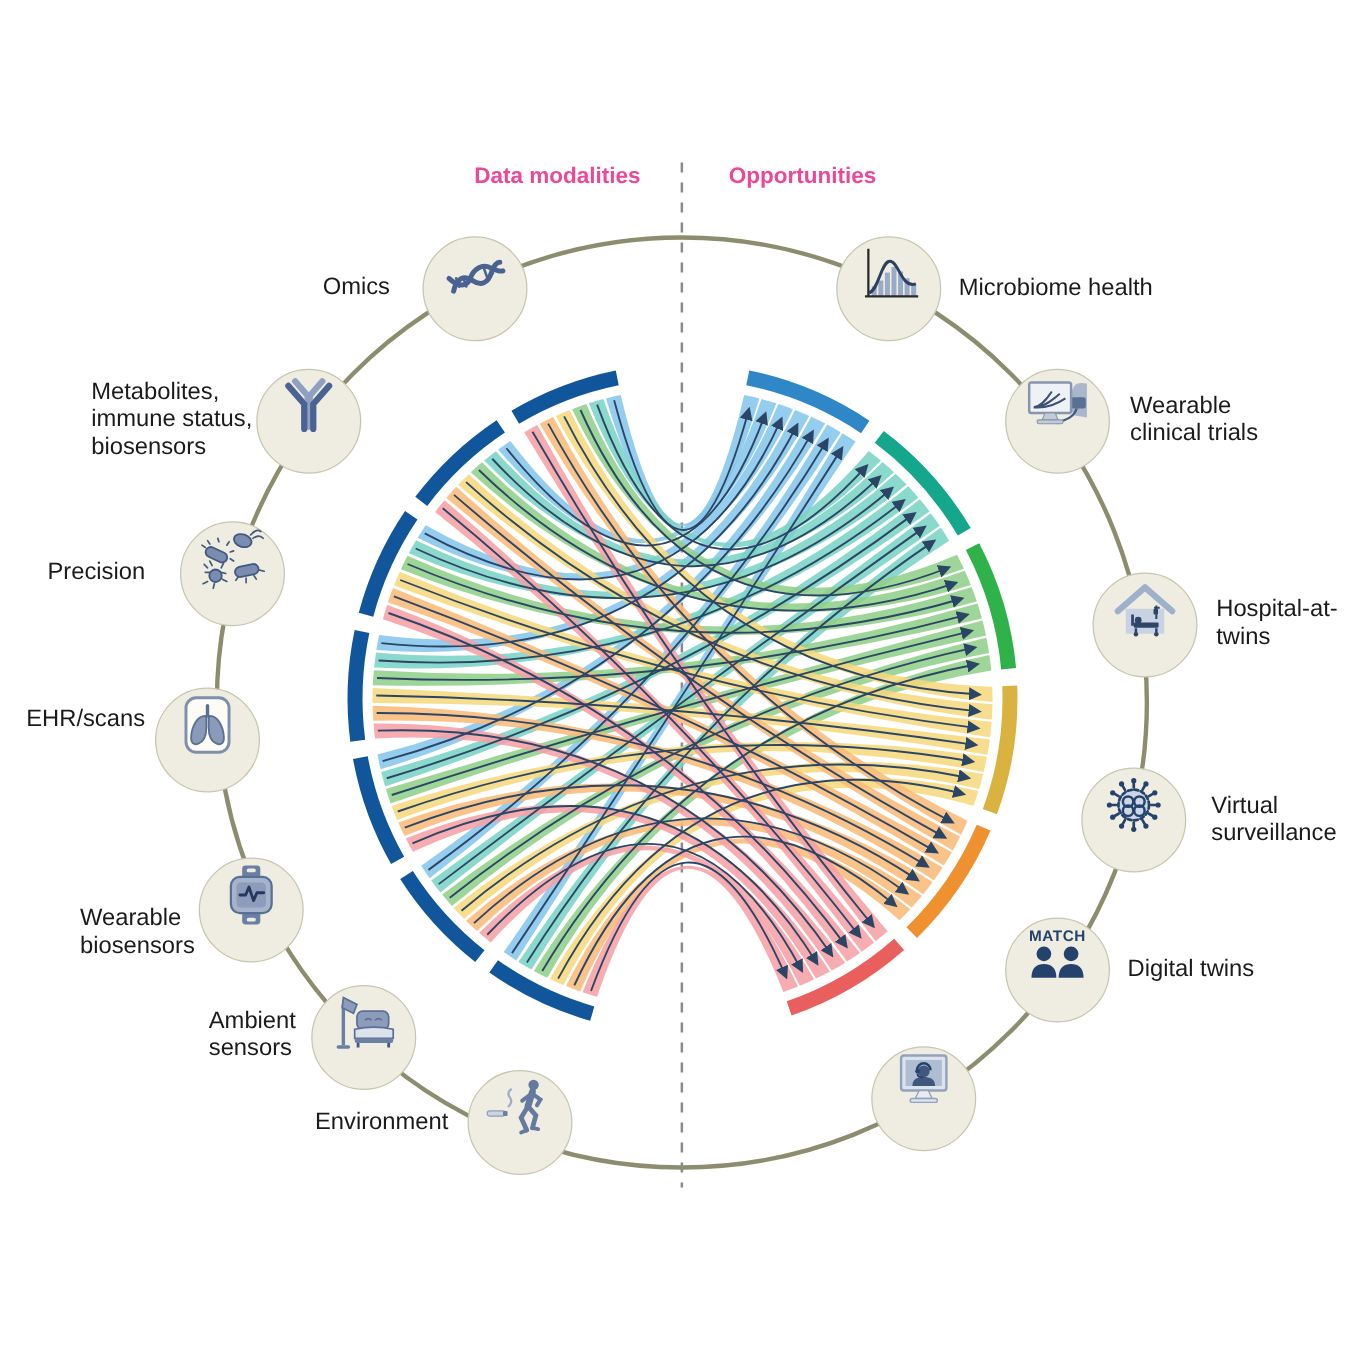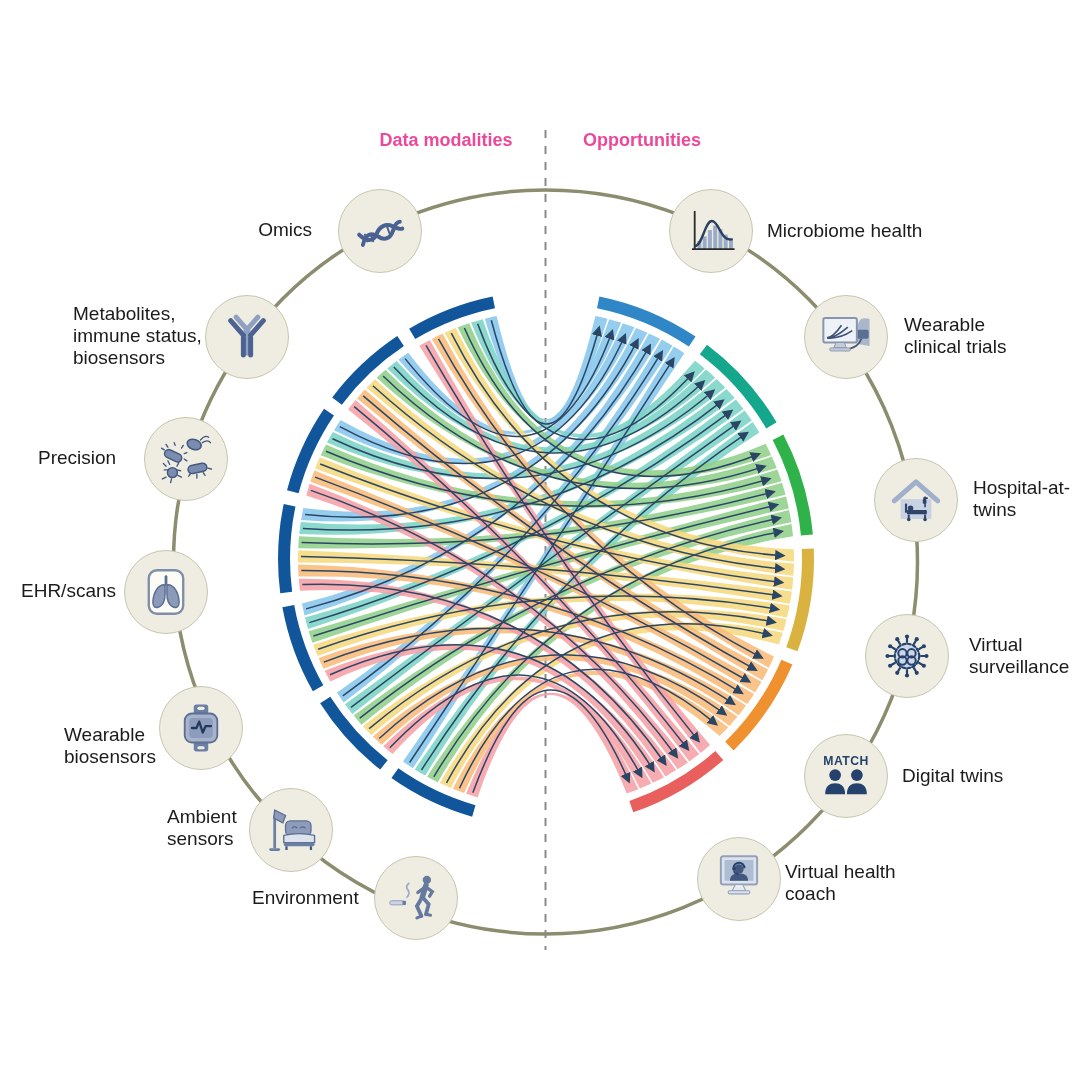--- a/index.html
+++ b/index.html
@@ -1,20 +1,20 @@
 <!DOCTYPE html>
 <html><head>
 <meta charset="utf-8">
 <style>
   html,body{margin:0;padding:0}
   body{width:1080px;height:1080px;background:#ffffff;font-family:"Liberation Sans",sans-serif;position:relative;overflow:hidden}
   .stage{position:absolute;inset:0}
   #chord-svg{position:absolute;left:0;top:0;z-index:2}
   .node{position:absolute;width:84px;height:84px;border-radius:50%;background:#efede1;border:1.5px solid #c6c6af;
-        display:flex;align-items:center;justify-content:center;box-sizing:border-box;z-index:4}
+        display:flex;justify-content:center;box-sizing:border-box;z-index:4}
   .lbl{position:absolute;font-size:19px;line-height:22px;color:#1b1b1b;white-space:pre-line;z-index:5}
   .lbl.r{text-align:right}
   .hdr{position:absolute;font-size:18px;font-weight:bold;color:#ec4899;z-index:5;text-align:center;white-space:nowrap}
   .node svg{display:block}
 </style>
 </head>
 <body>
 
 <div class="stage">
 
@@ -180,21 +180,21 @@
   <div class="lbl" style="left:38px;top:447px">Precision</div>
 
   <div class="node" style="left:124px;top:550px">
     <svg width="58" height="58" viewBox="0 0 64 64">
       <rect x="13" y="8" width="38" height="48" rx="9" fill="#fcfbf6" stroke="#7f8fa9" stroke-width="2.6"></rect>
       <path d="M32 15 v9" stroke="#5a6f94" stroke-width="3" stroke-linecap="round" fill="none"></path>
       <path d="M30 24 C23 24 18 33 17.5 43 C17.5 48 20 50 24 48.5 C29 46.5 31 40 31 34 L31 26 Z" fill="#8a9ab8" stroke="#5a6f94" stroke-width="1.6"></path>
       <path d="M34 24 C41 24 46 33 46.5 43 C46.5 48 44 50 40 48.5 C35 46.5 33 40 33 34 L33 26 Z" fill="#8a9ab8" stroke="#5a6f94" stroke-width="1.6"></path>
     </svg>
   </div>
-  <div class="lbl" style="left:21px;top:580px">EHR/scans</div>
+  <div class="lbl" style="left:21px;top:565px">EHR/scans</div>
 
   <div class="node" style="left:159px;top:686px">
     <svg width="58" height="58" viewBox="0 0 64 64">
       <rect x="24" y="6" width="16" height="11" rx="3" fill="#6b7fa4"></rect>
       <rect x="28" y="8.5" width="8" height="3.5" rx="1.7" fill="#efede1"></rect>
       <rect x="24" y="47" width="16" height="11" rx="3" fill="#6b7fa4"></rect>
       <rect x="28" y="52" width="8" height="3.5" rx="1.7" fill="#efede1"></rect>
       <rect x="14" y="16" width="36" height="32" rx="8" fill="#a7b3cb" stroke="#5a6f94" stroke-width="2"></rect>
       <rect x="19" y="21" width="26" height="22" rx="4" fill="#8e9cbc"></rect>
       <path d="M22 32 h5 l3 -7 l4 12 l3 -7 h6" stroke="#24385c" stroke-width="2.5" fill="none" stroke-linecap="round" stroke-linejoin="round"></path>
@@ -338,16 +338,14 @@
         <circle cx="32" cy="21" r="5.2"></circle>
         <path d="M22 34 C22 27.5 26.5 26 32 26 C37.5 26 42 27.5 42 34 Z"></path>
       </g>
       <path d="M26 20 a6 6 0 0 1 12 0" stroke="#24426b" stroke-width="2.2" fill="none"></path>
       <circle cx="26.5" cy="21" r="2" fill="#24426b"></circle>
       <path d="M26.5 23 q0 3.5 5 3.5" stroke="#24426b" stroke-width="1.7" fill="none"></path>
       <path d="M28 38 l-3.5 7 h15 l-3.5 -7 z" fill="#e8ebf1" stroke="#93a2ba" stroke-width="1.2"></path>
       <rect x="20" y="45" width="24" height="3.4" rx="1.7" fill="#dde3ee" stroke="#93a2ba" stroke-width="1.2"></rect>
     </svg>
   </div>
-  <div class="lbl" style="left:785px;top:861px">Virtual health
-coach</div>
 
 </div>
 
 </body></html>

